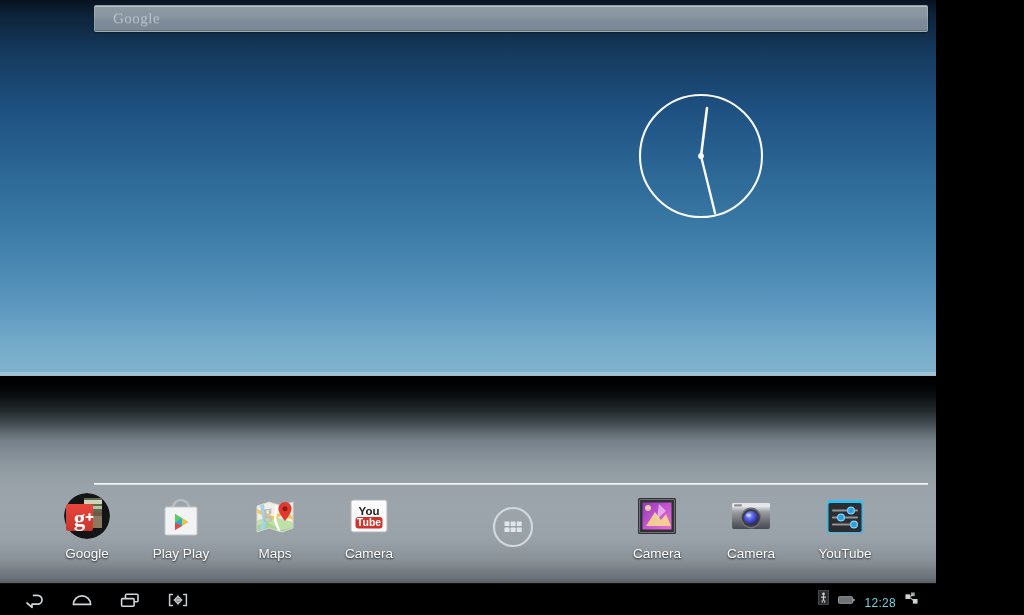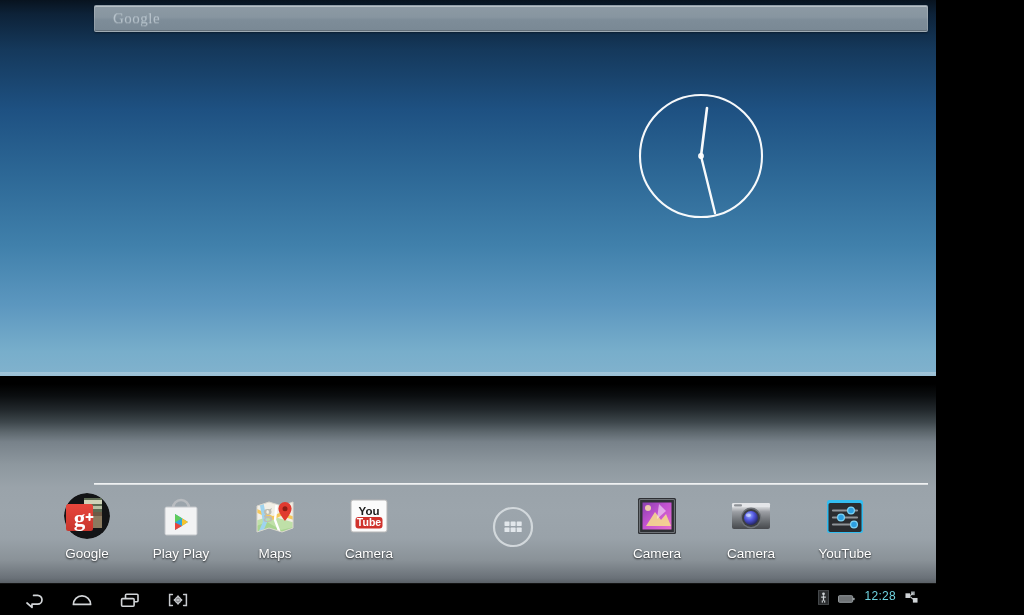--- a/index.html
+++ b/index.html
@@ -96,21 +96,21 @@
   
   #navbar {
     position:absolute; left:0; right:0; bottom:0; height:32px;
     background:#000;
     border-top:1px solid #121212;
     display:flex; align-items:center;
   }
   #nav-left { display:flex; align-items:center; gap:24px; padding-left:22px; }
   .nav-btn { width:24px; height:22px; display:block; }
   #nav-right {
-    margin-left:auto; display:flex; align-items:flex-start; gap:9px; padding-right:18px;
+    margin-left:auto; display:flex; align-items:flex-end; gap:9px; padding-right:18px;
   }
   .tray-icon { display:block; }
   #tray-time {
     font-size:12px; color:#6fd3e0; letter-spacing:.3px; line-height:1;
     font-family:"Liberation Sans", sans-serif;
   }
 </style>
 </head>
 <body>
 

